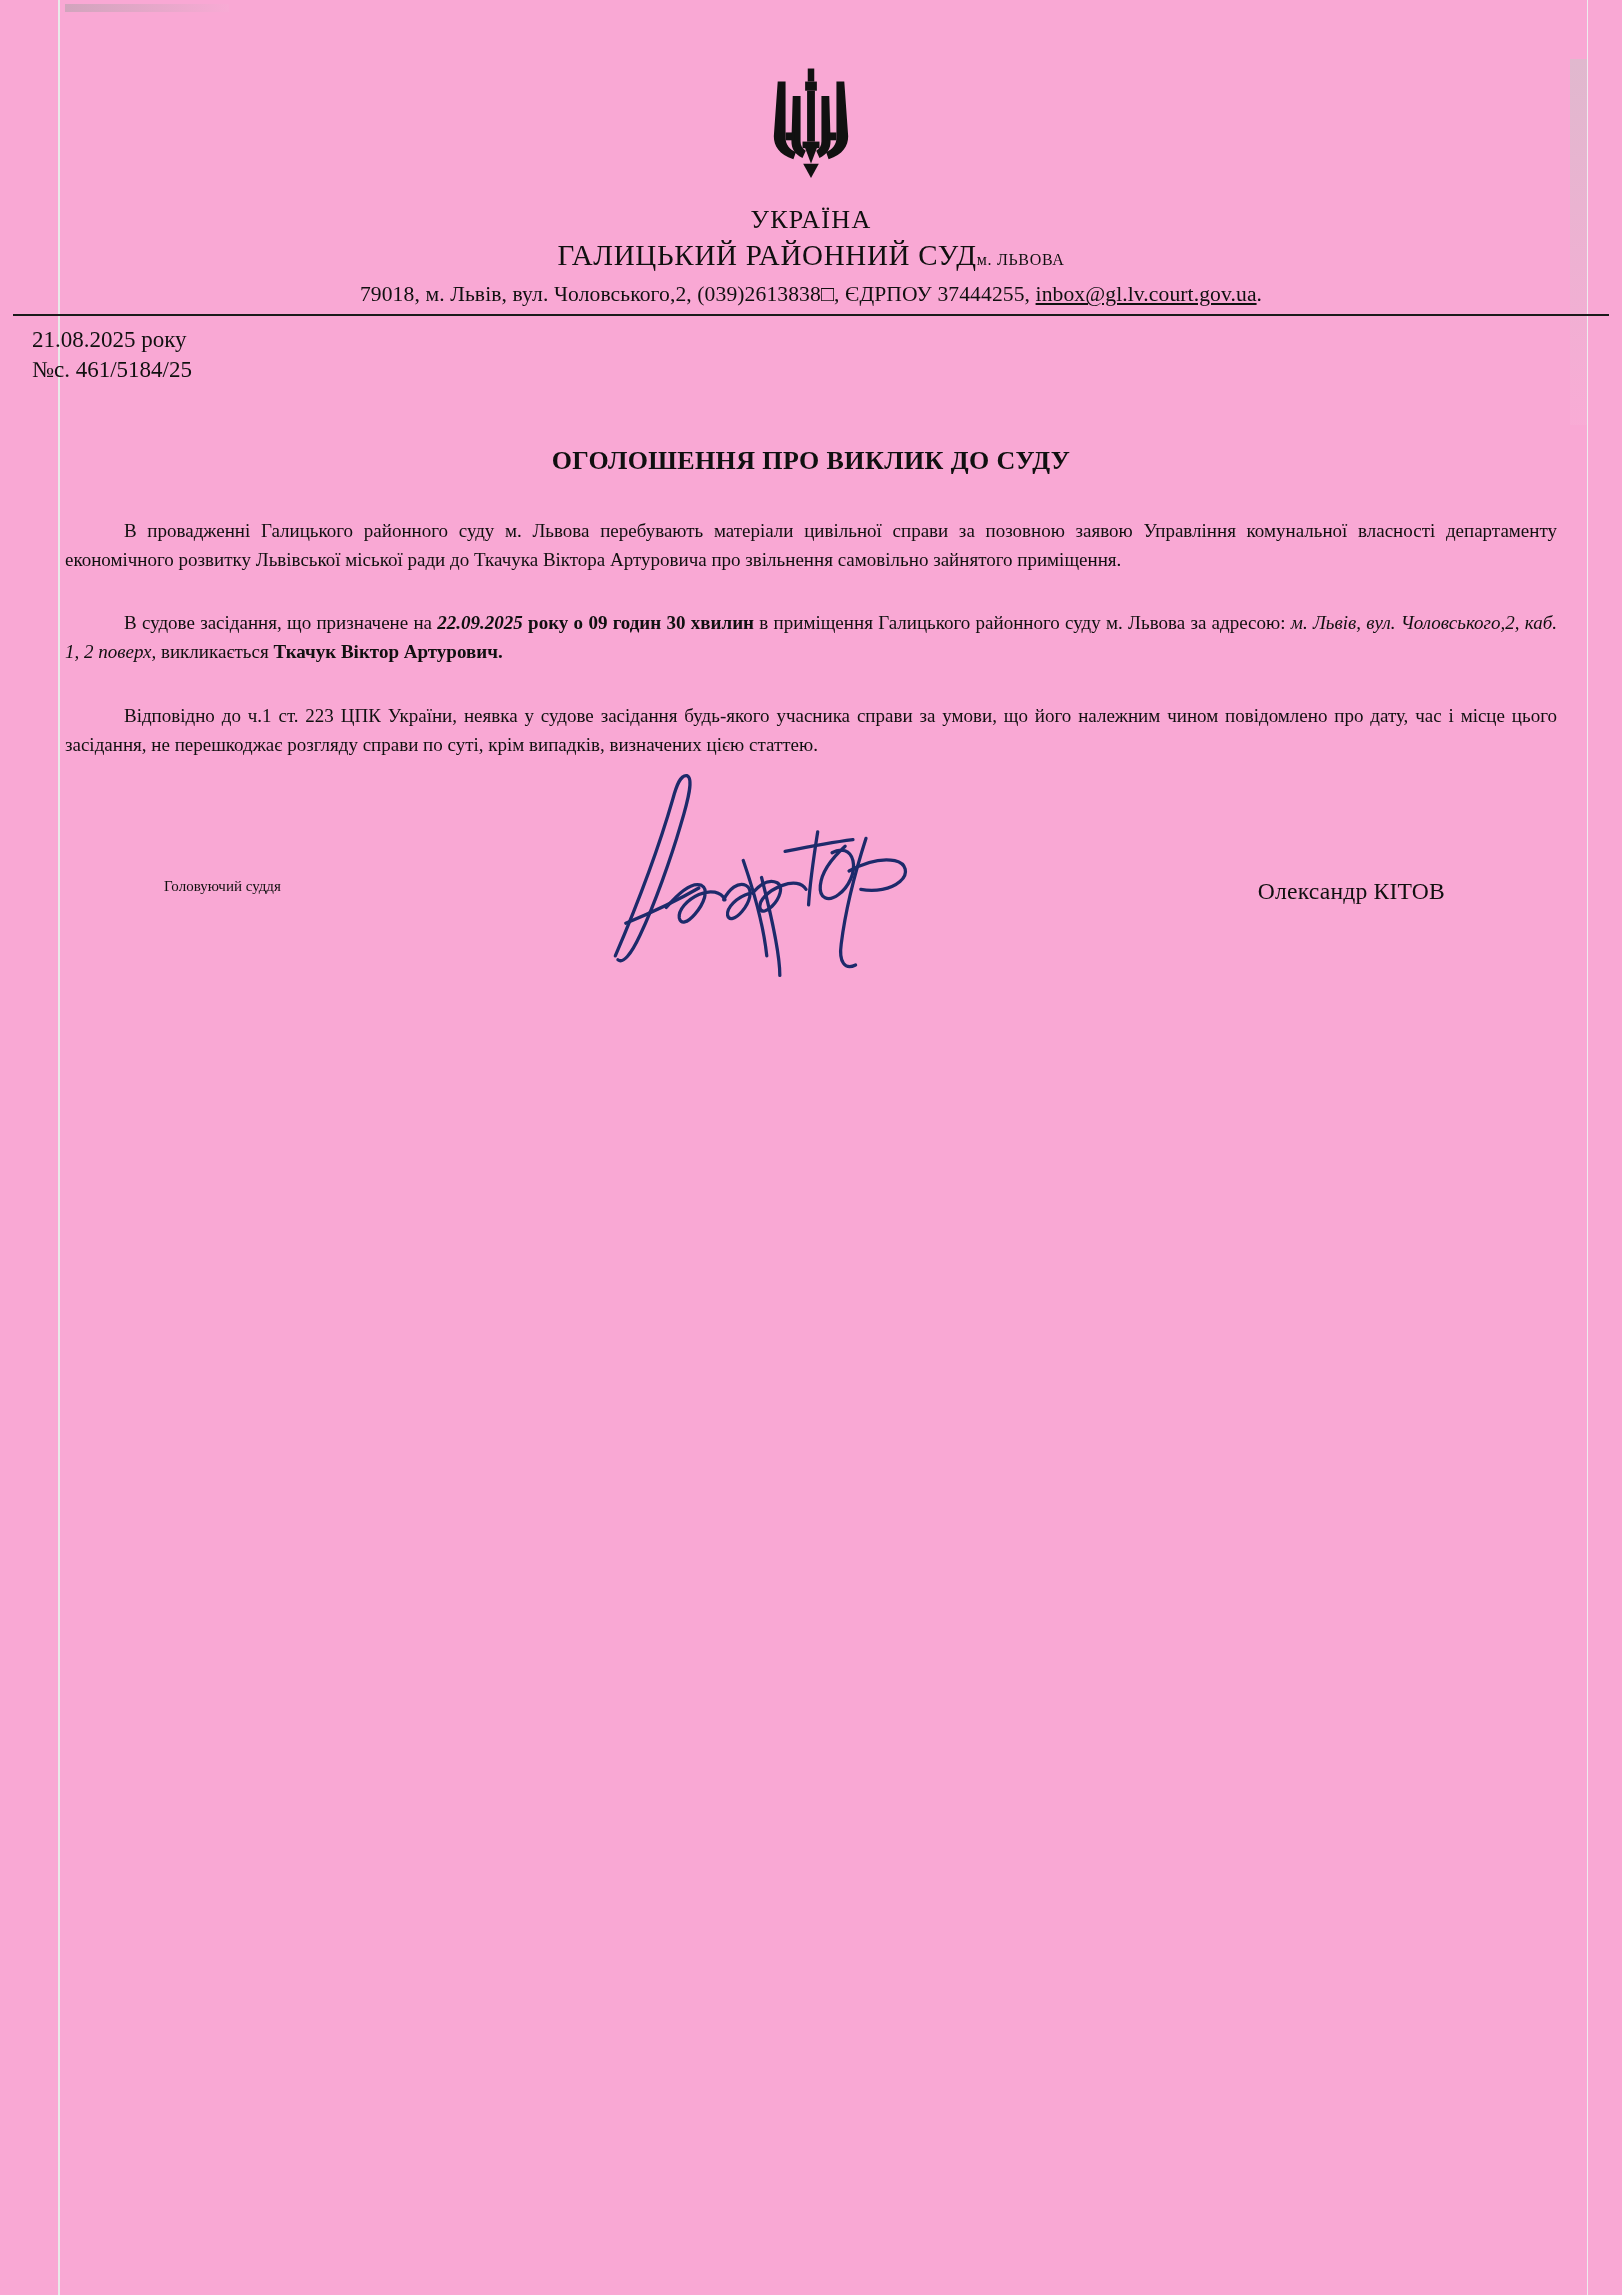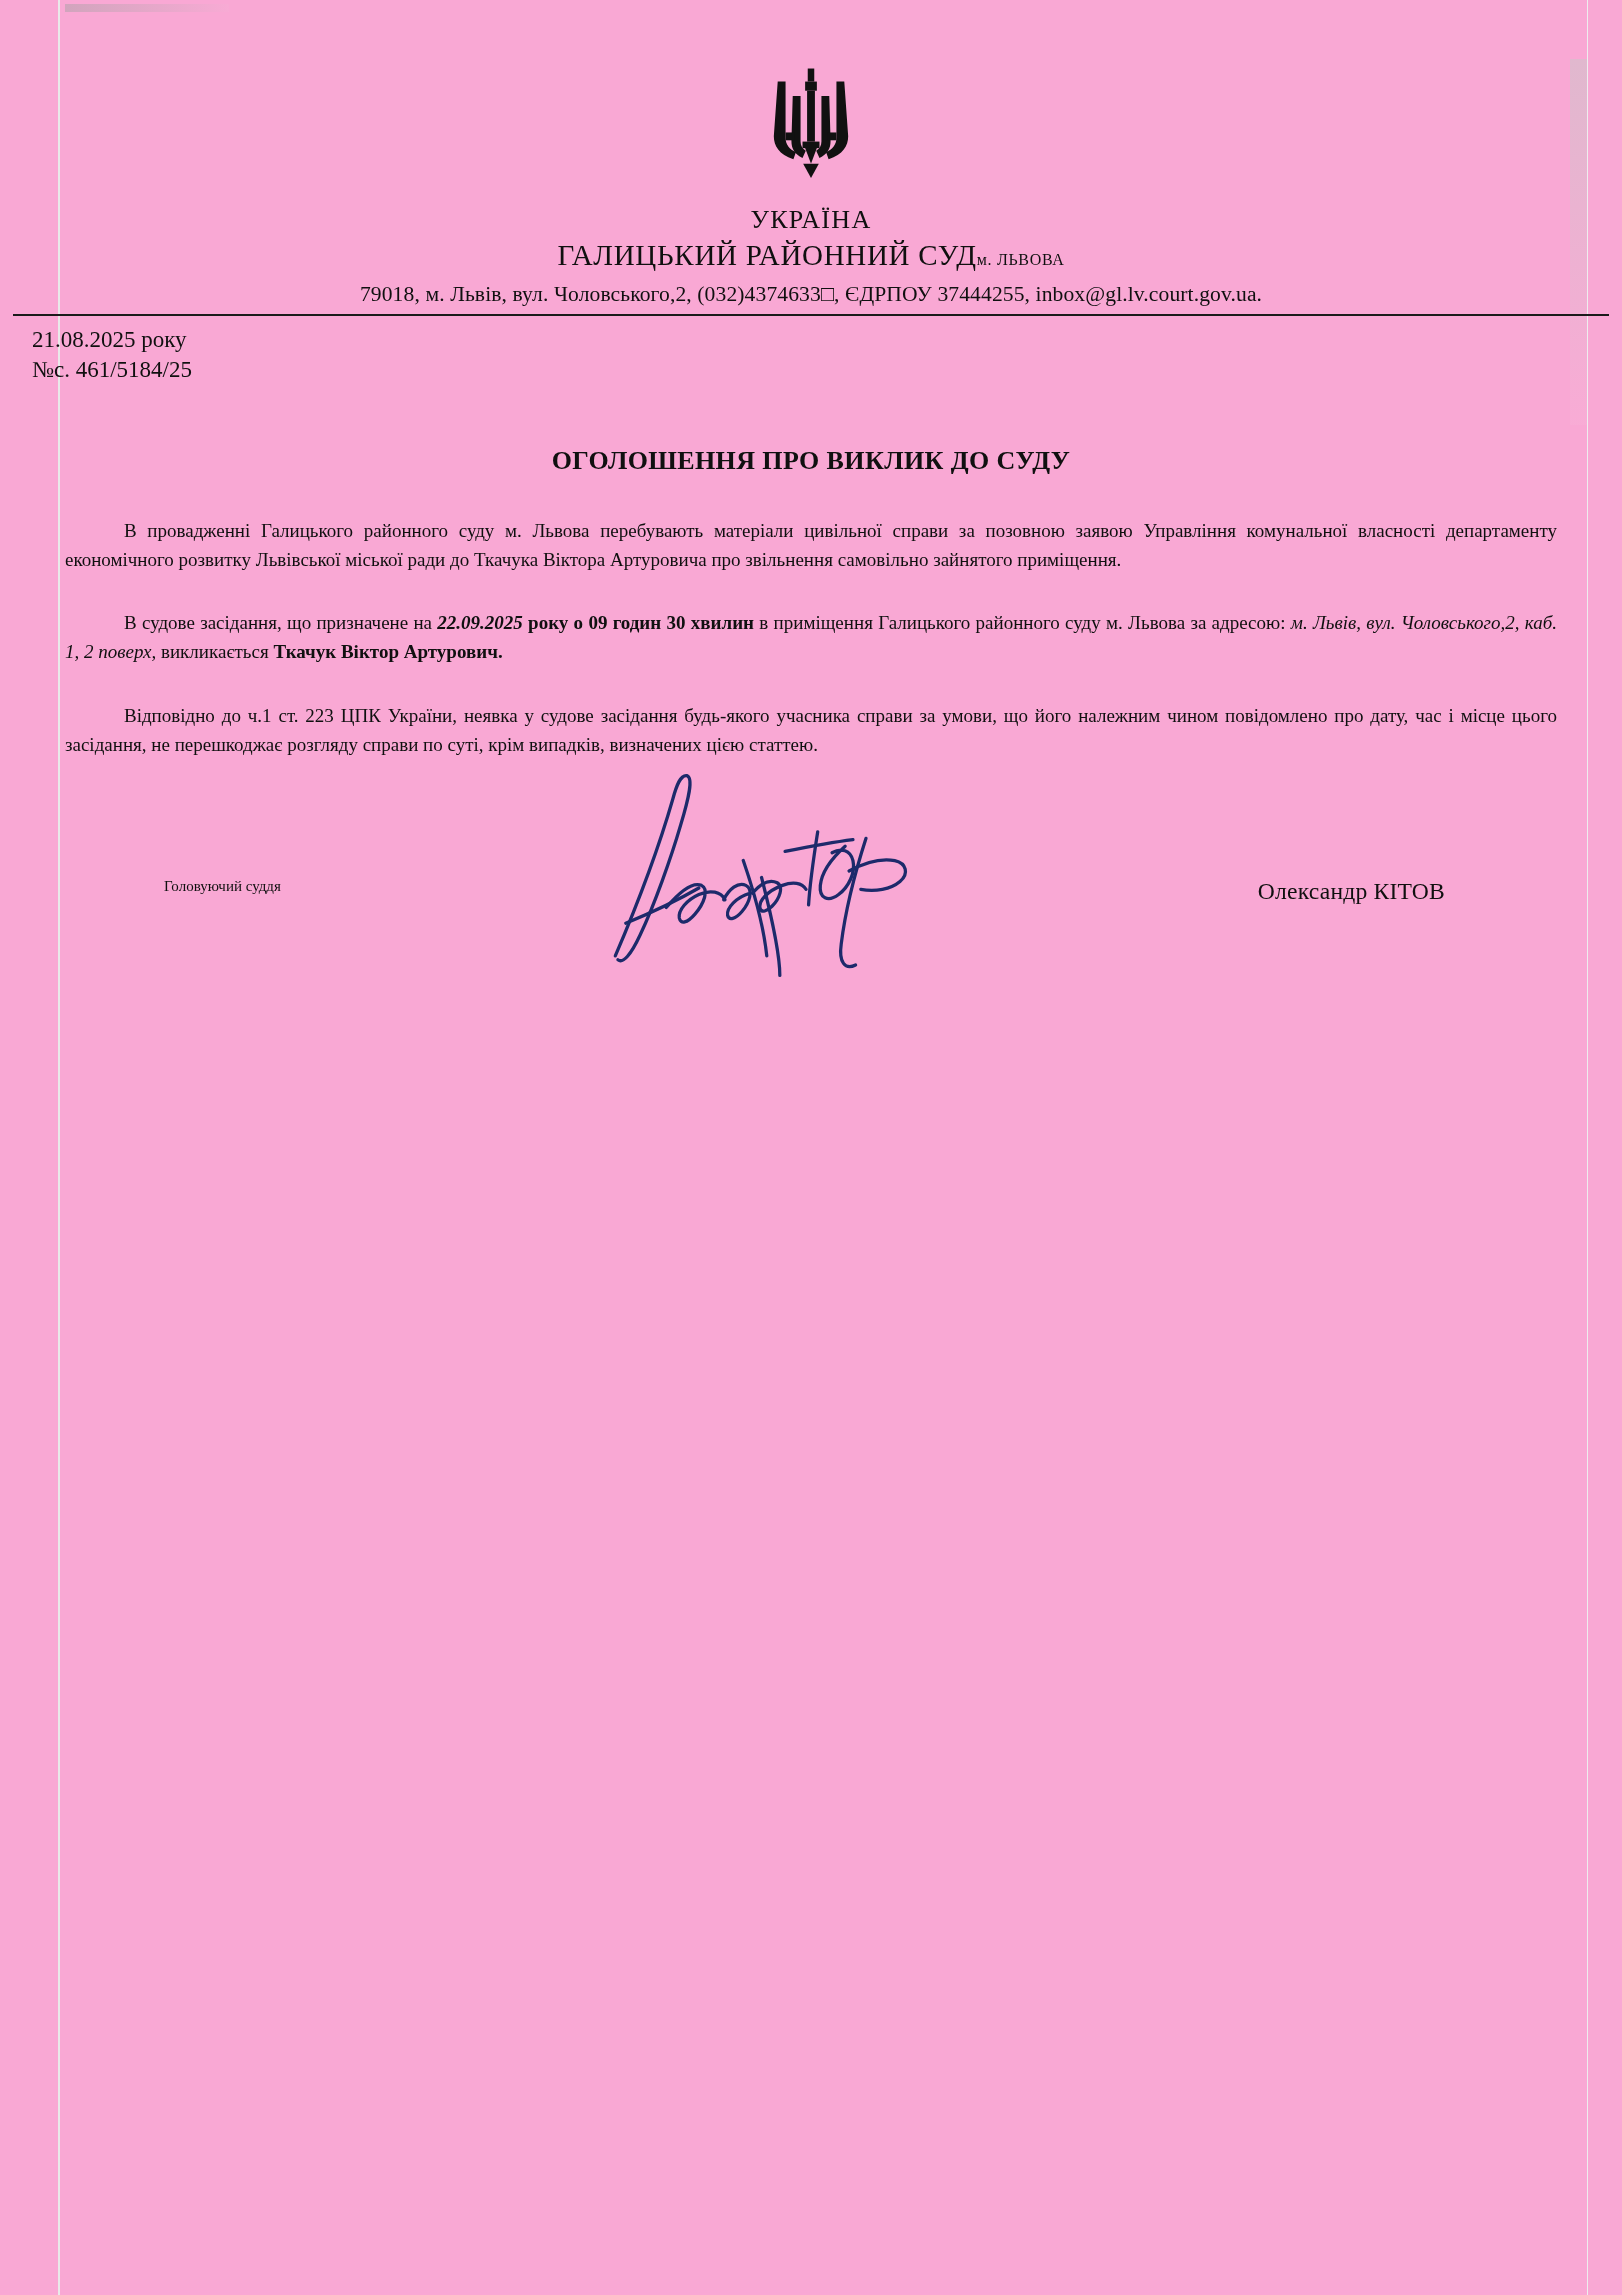--- a/index.html
+++ b/index.html
@@ -88,20 +88,21 @@
   .hdr-court .small {
     font-size: 16px;
   }
   .hdr-contacts {
     font-size: 21.6px;
     margin-top: 10.5px;
     padding: 0 52px 0 52px;
     letter-spacing: 0.1px;
   }
   .hdr-contacts .email {
+    text-decoration: underline;
   }
   .hdr-rule {
     margin: 6.5px 13px 0 13px;
     border-top: 2px solid #1a1a1a;
   }
 
   
   .refs {
     margin-top: 9.2px;
     padding-left: 32px;
@@ -212,21 +213,21 @@
         </svg>
       </span>
     </div>
 
     <div class="hdr">
       <div class="hdr-country">УКРАЇНА</div>
       <div class="hdr-court">
         <span>ГАЛИЦЬКИЙ РАЙОННИЙ СУД</span><span class="small">м. ЛЬВОВА</span>
       </div>
       <div class="hdr-contacts">
-        <span>79018,  м. Львів,  вул. Чоловського,2,  (032)4374633</span><span>□</span><span>,    ЄДРПОУ  37444255,  </span><span class="email">inbox@gl.lv.court.gov.ua</span><span>.</span>
+        <span>79018,  м. Львів,  вул. Чоловського,2,  (039)2613838</span><span>□</span><span>,    ЄДРПОУ  37444255,  </span><span class="email">inbox@gl.lv.court.gov.ua</span><span>.</span>
       </div>
       <div class="hdr-rule"></div>
     </div>
 
     <div class="refs">
       <div>21.08.2025 року</div>
       <div>№с. 461/5184/25</div>
     </div>
 
     <div class="doc-title">ОГОЛОШЕННЯ ПРО ВИКЛИК ДО СУДУ</div>

